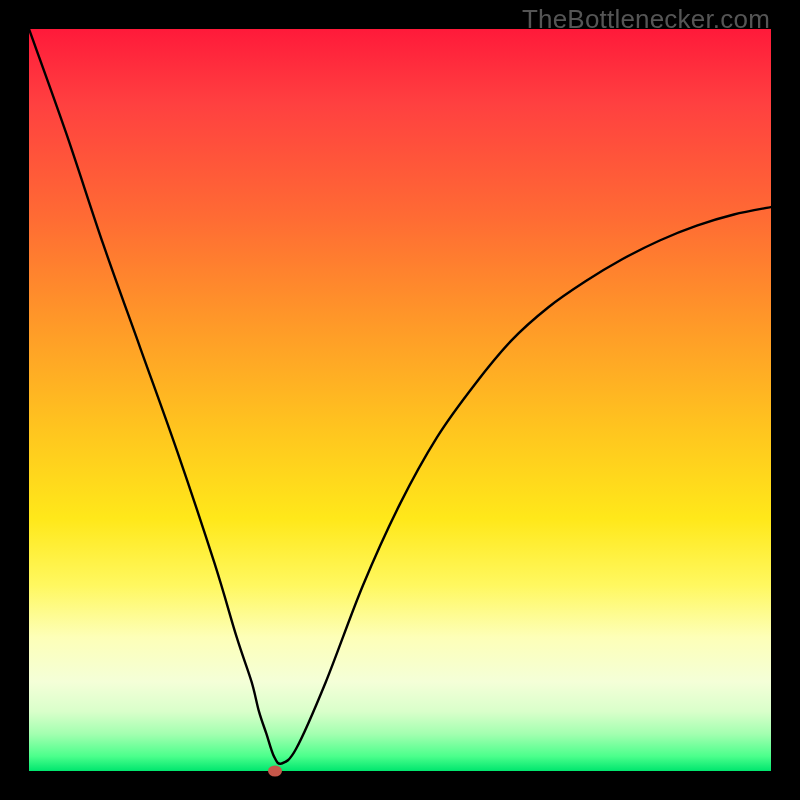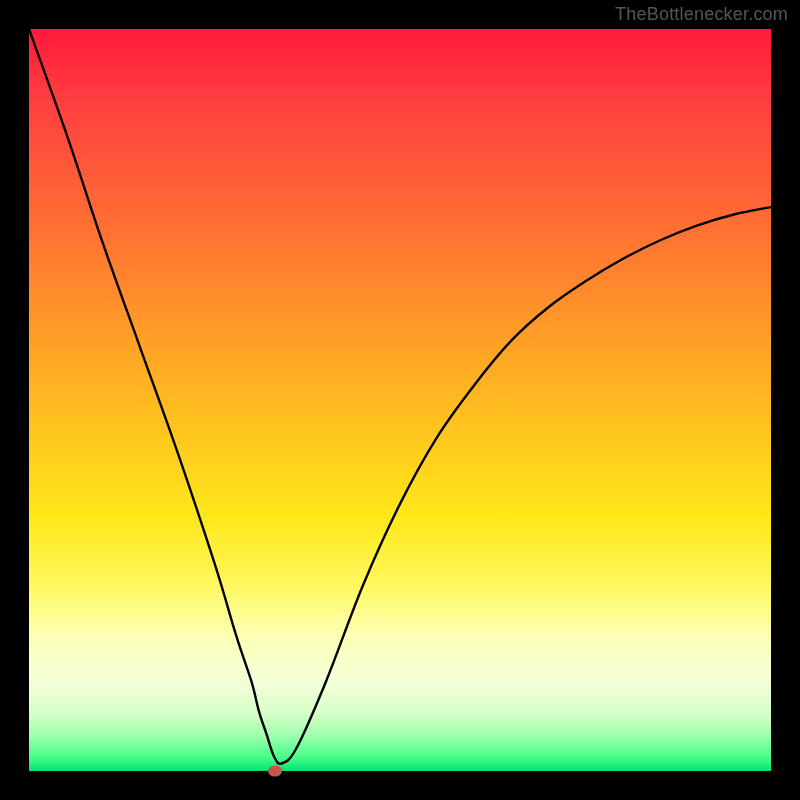--- a/index.html
+++ b/index.html
@@ -7,23 +7,23 @@
     width: 800px;
     height: 800px;
     background: #000;
     position: relative;
     overflow: hidden;
     font-family: Arial, Helvetica, sans-serif;
   }
   .watermark {
     position: absolute;
     top: 4px;
-    right: 12px;
+    right: 30px;
     color: #555;
-    font-size: 18px;
+    font-size: 26px;
     font-weight: 400;
     z-index: 10;
     letter-spacing: 0.2px;
   }
   .plot-area {
     position: absolute;
     left: 29px;
     top: 29px;
     width: 742px;
     height: 742px;

